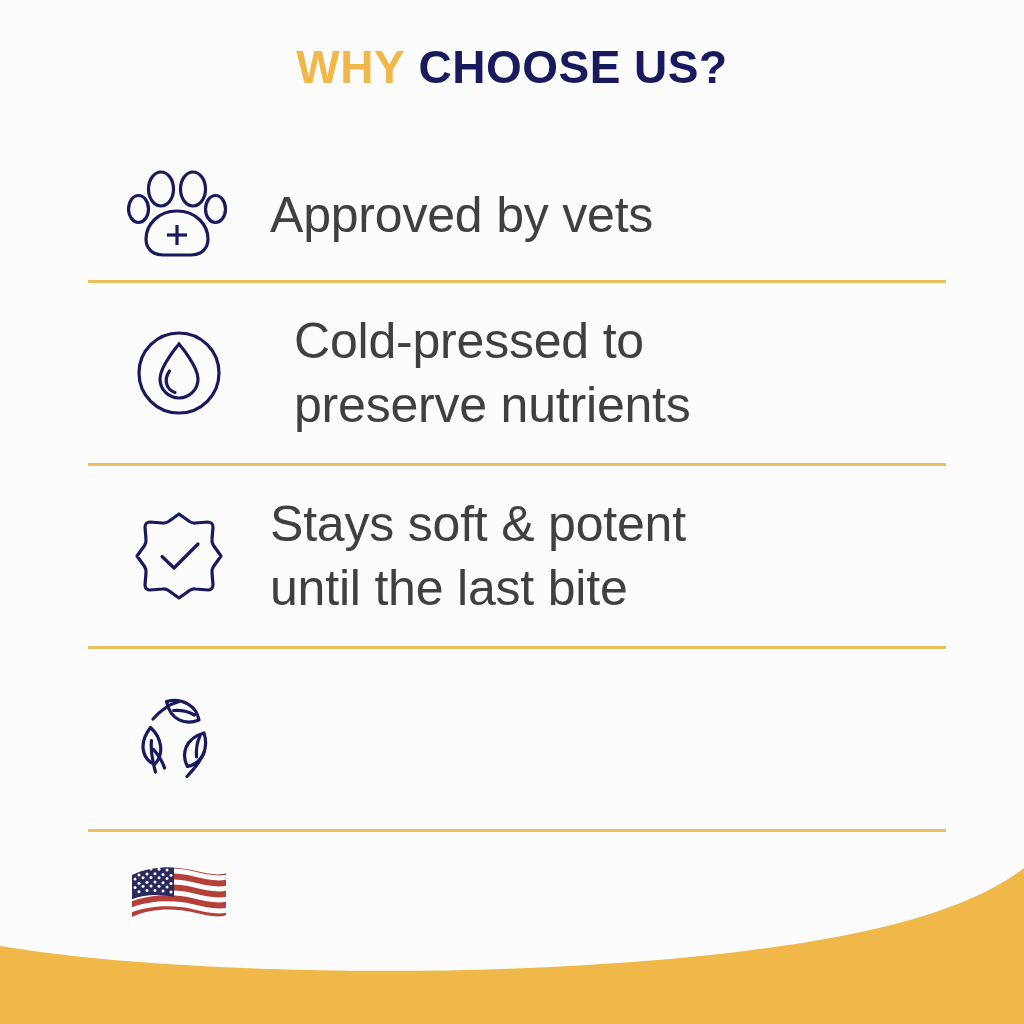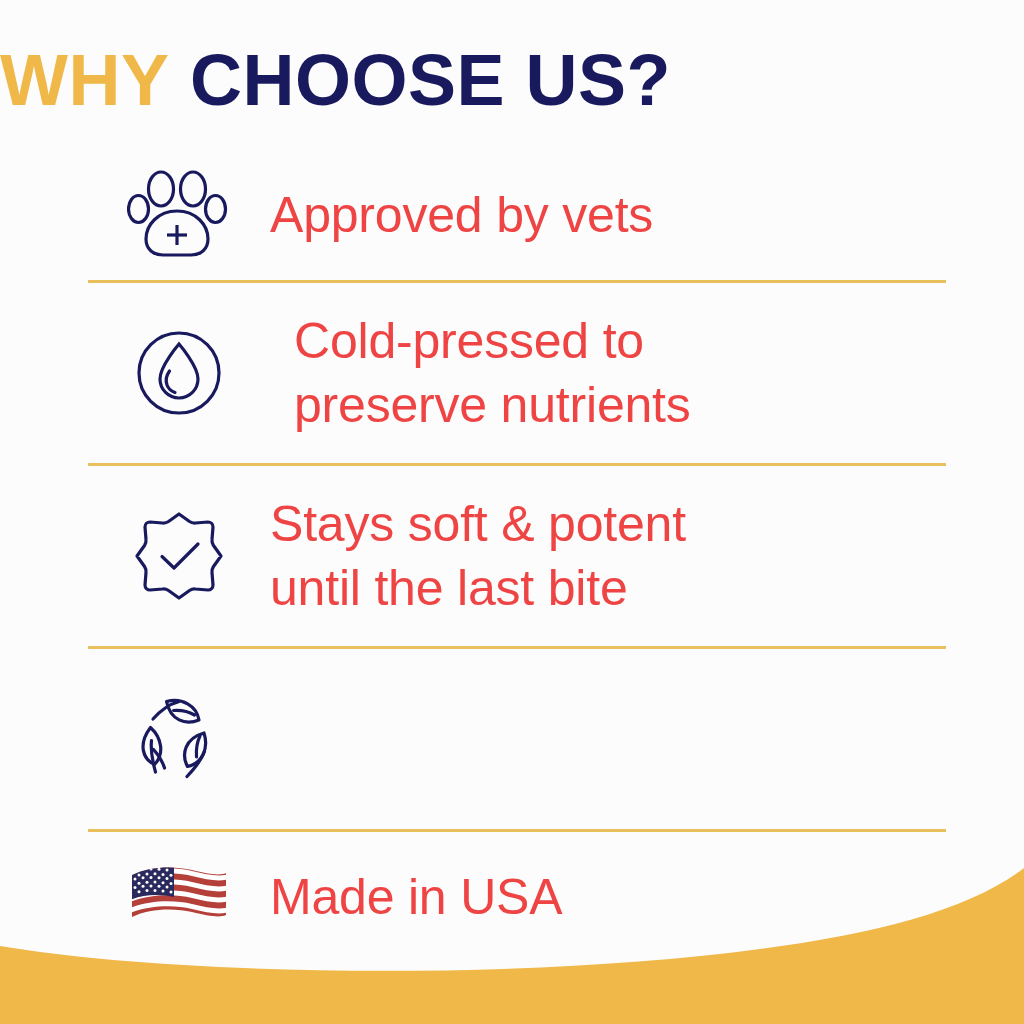--- a/index.html
+++ b/index.html
@@ -33,23 +33,23 @@
     z-index: 0;
     pointer-events: none;
   }
 
   
   #heading {
     position: absolute;
     top: 44px;
     left: 0;
     width: 1024px;
-    text-align: left;
+    text-align: center;
     font-weight: bold;
-    font-size: 72px;
+    font-size: 46px;
     letter-spacing: 0.5px;
     line-height: 1.0;
     white-space: nowrap;
     z-index: 3;
   }
   #heading .w-gold { color: #efb848; }
   #heading .w-navy { color: #191a5e; }
 
   
   #feature-list {
@@ -76,21 +76,21 @@
     flex: 0 0 182px;
     display: flex;
     align-items: center;
     justify-content: center;
     height: 100%;
   }
   .feature-icon svg { display: block; }
 
   .feature-label {
     flex: 1 1 auto;
-    color: #ef4444;
+    color: #404040;
     font-size: 50px;
     line-height: 1.28;
     font-weight: 400;
     letter-spacing: -0.2px;
     white-space: pre-line;
   }
 
   .divider {
     width: 858px;
     height: 3px;
@@ -228,21 +228,20 @@
                 <circle cx="37" cy="20.1" r="1.5"></circle>
               <circle cx="9" cy="24.7" r="1.5"></circle>
                 <circle cx="17" cy="23.6" r="1.5"></circle>
                 <circle cx="25" cy="23.4" r="1.5"></circle>
                 <circle cx="33" cy="24" r="1.5"></circle>
                 <circle cx="41" cy="24.9" r="1.5"></circle>
             </g>
           </g>
         </svg>
       </div>
-      <div class="feature-label">Made in USA</div>
     </div>
 
   </div>
 
   <svg id="bottom-wave" viewBox="0 0 1024 170" preserveAspectRatio="none">
     <path d="M0 92 C180 122 520 127 760 95 C880 79 970 55 1024 14 L1024 170 L0 170 Z" fill="#efb848"></path>
   </svg>
 
 </div>
 

